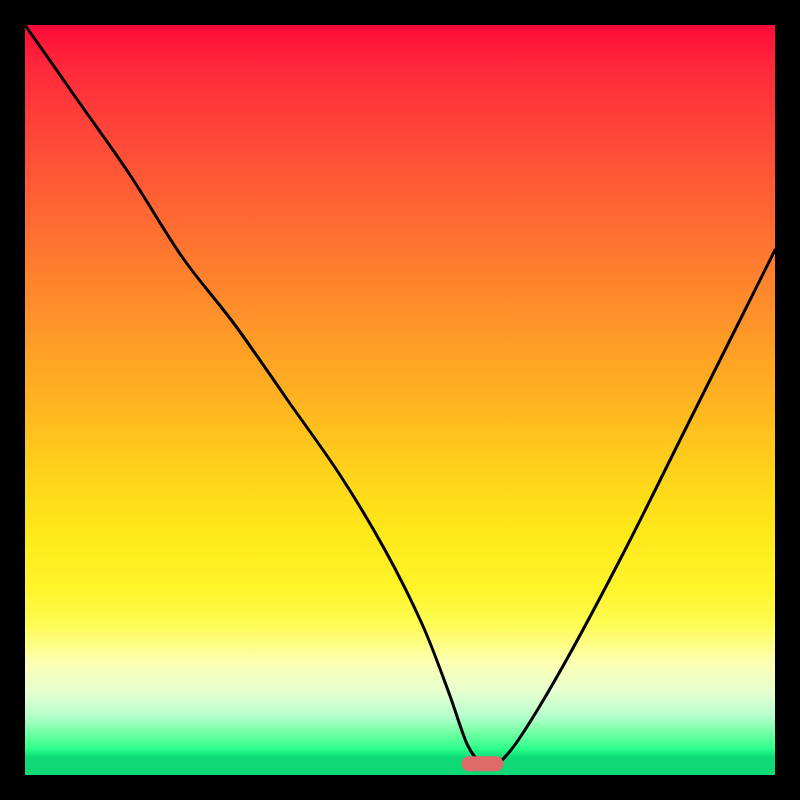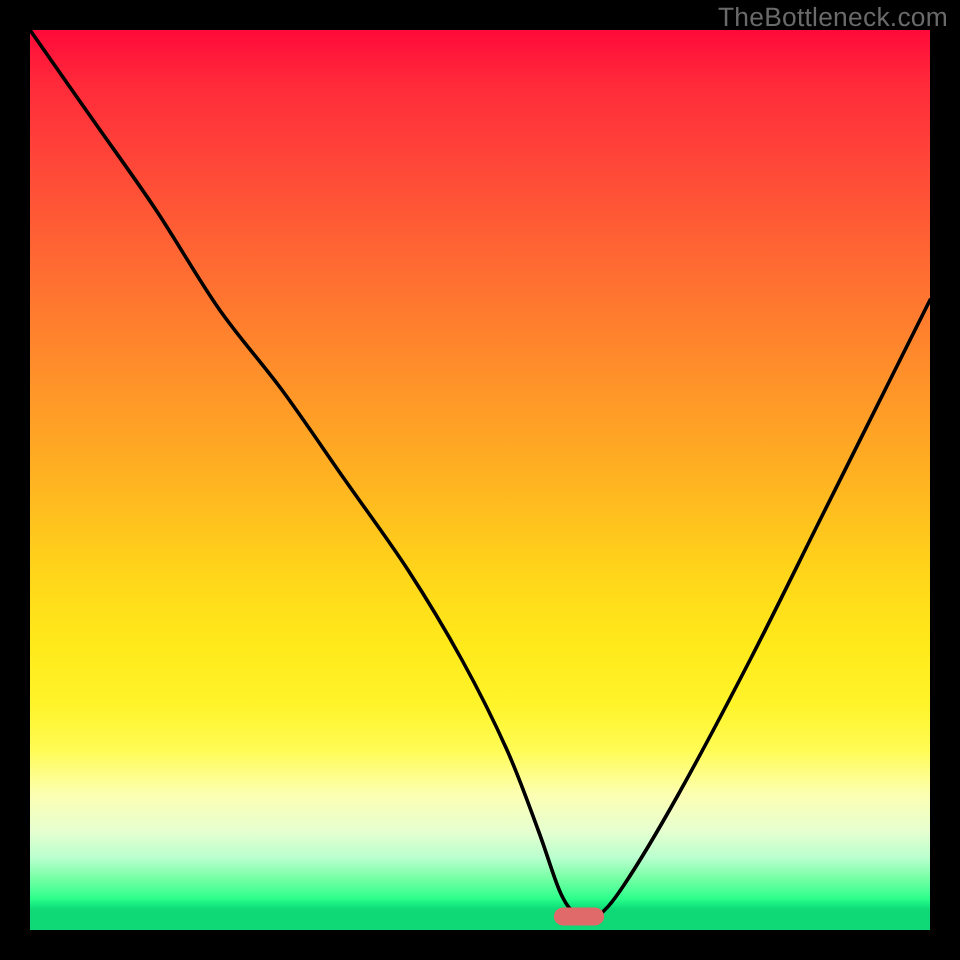--- a/index.html
+++ b/index.html
@@ -80,15 +80,14 @@
 
 <div class="frame">
 
   <div class="plot-area">
     <svg viewBox="0 0 750 750">
       <path id="curve-path" class="curve" d="M 0.00 0.00 C 8.75 12.50, 35.00 50.00, 52.50 75.00 C 70.00 100.00, 87.50 123.75, 105.00 150.00 C 122.50 176.25, 140.00 207.50, 157.50 232.50 C 175.00 257.50, 192.50 276.25, 210.00 300.00 C 227.50 323.75, 245.00 350.00, 262.50 375.00 C 280.00 400.00, 298.75 425.00, 315.00 450.00 C 331.25 475.00, 346.25 500.00, 360.00 525.00 C 373.75 550.00, 386.88 576.25, 397.50 600.00 C 408.13 623.75, 416.25 647.50, 423.75 667.50 C 431.25 687.50, 436.88 708.13, 442.50 720.00 C 448.13 731.88, 452.50 735.63, 457.50 738.75 C 462.50 741.88, 466.25 743.13, 472.50 738.75 C 478.75 734.38, 483.75 729.38, 495.00 712.50 C 506.25 695.63, 522.50 668.75, 540.00 637.50 C 557.50 606.25, 580.00 563.75, 600.00 525.00 C 620.00 486.25, 640.00 445.00, 660.00 405.00 C 680.00 365.00, 705.00 315.00, 720.00 285.00 C 735.00 255.00, 745.00 235.00, 750.00 225.00"></path>
       <rect id="marker-rect" class="marker" x="436.50" y="731.25" width="42" height="15" rx="7.5" ry="7.5" fill="#e06a6a"></rect>
     </svg>
   </div>
 
-  <div class="watermark">TheBottleneck.com</div>
 
 </div>
 
 </body></html>

